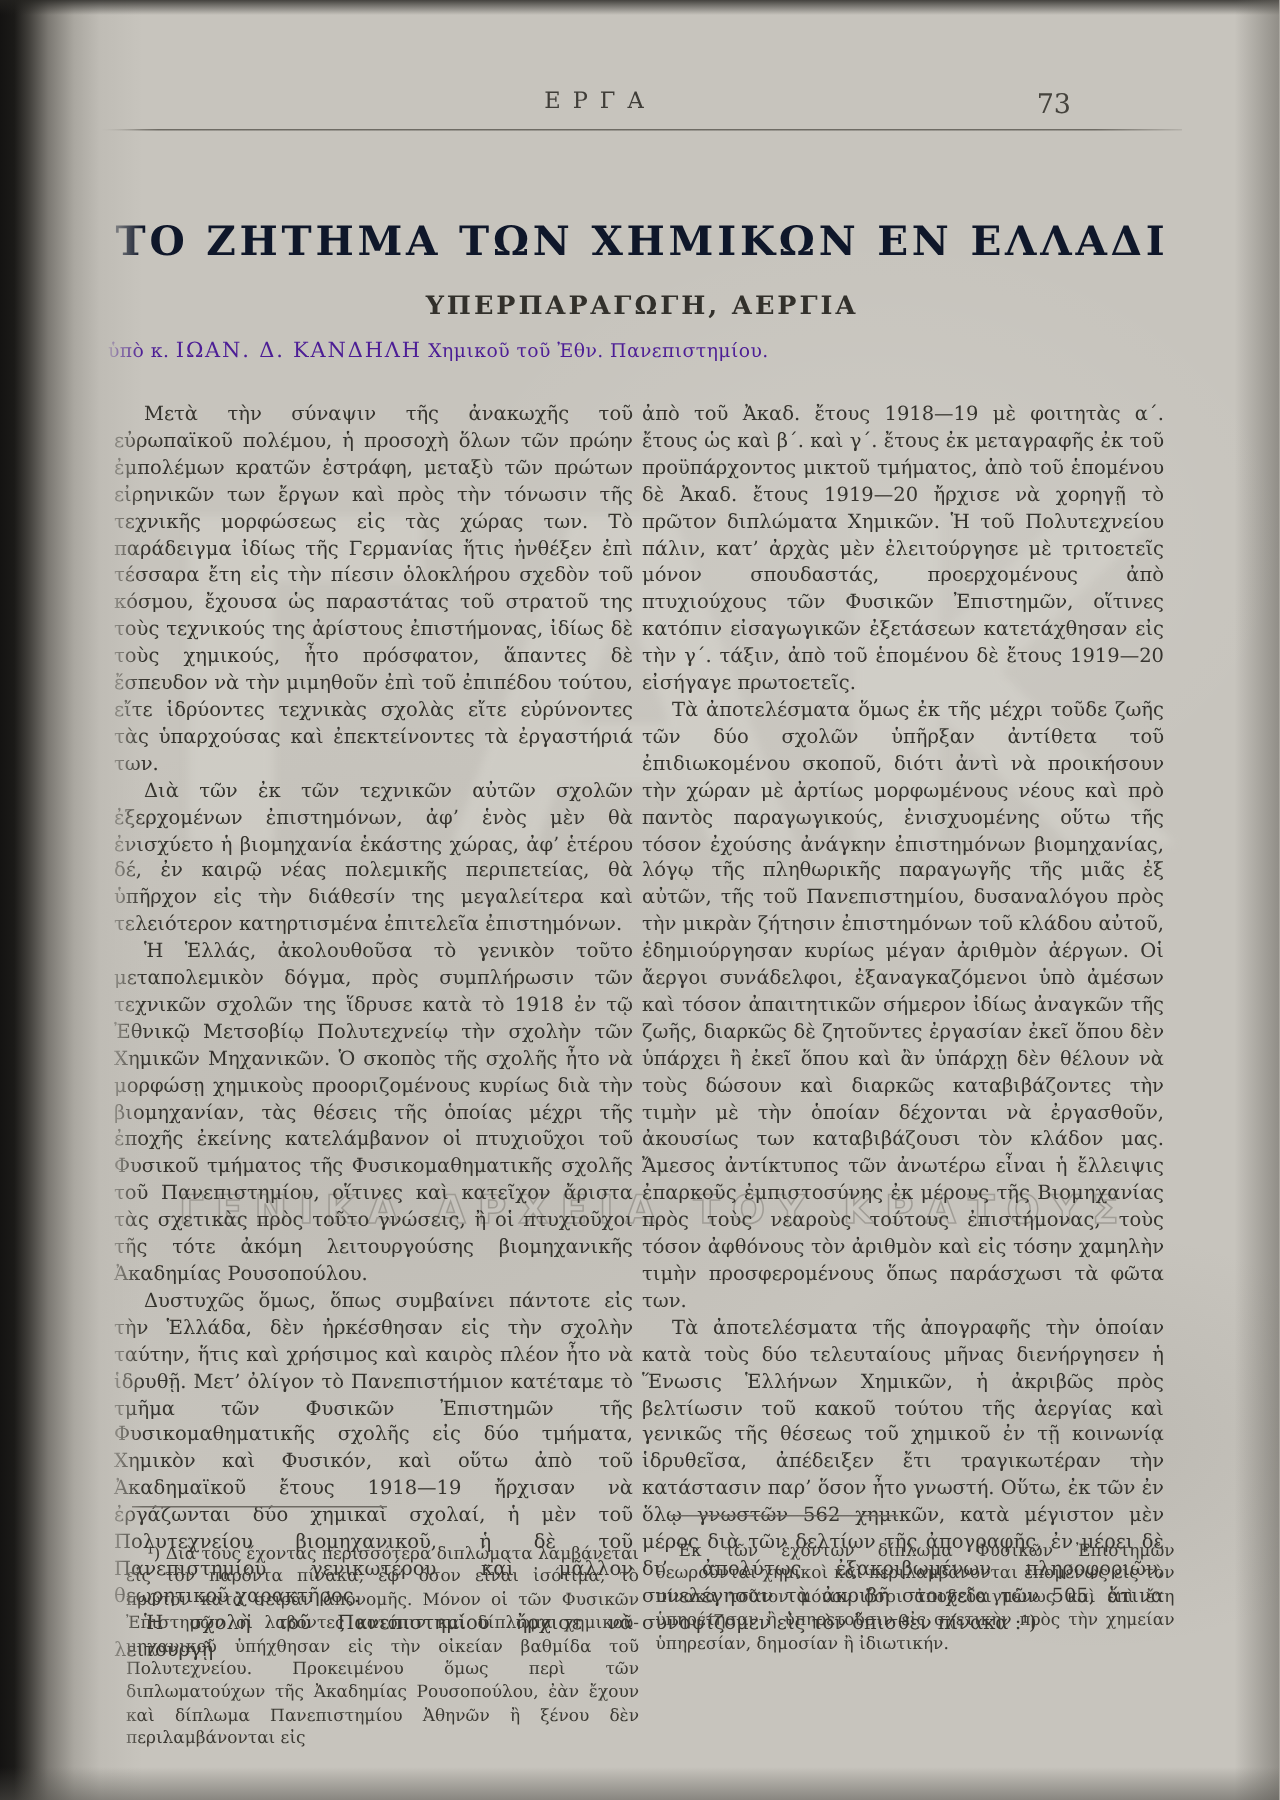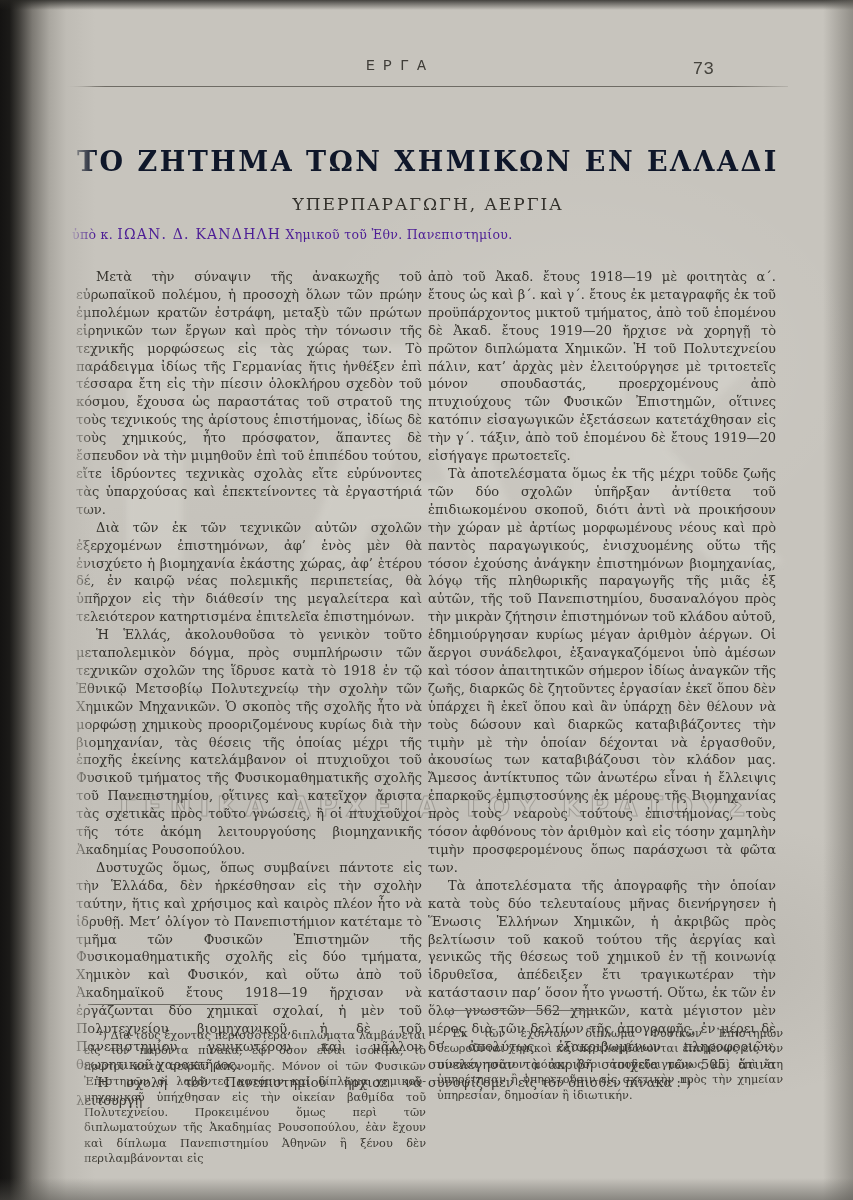--- a/index.html
+++ b/index.html
@@ -40,34 +40,34 @@
   .wm{
     position:absolute;left:60px;right:40px;text-align:center;
     font-family:"DejaVu Sans","Liberation Sans",sans-serif;font-weight:bold;
     color:rgba(210,207,200,0.35);
     -webkit-text-stroke:1px rgba(125,122,114,0.55);
     pointer-events:none;
   }
   .wm1{top:792px;font-size:26px;letter-spacing:8px;}
   .wm2{top:820px;font-size:23px;letter-spacing:10px;}
 
-  .running-header{position:absolute;left:72px;top:58px;width:712px;height:24px;color:#44423c;font-family:Liberation Mono, monospace;}
+  .running-header{position:absolute;left:72px;top:58px;width:712px;height:24px;color:#44423c;}
   .journal-title{position:absolute;left:228px;width:200px;text-align:center;
     font-size:15px;letter-spacing:8px;color:#3f3d38;}
   .page-number{position:absolute;right:70px;top:1px;font-size:18px;color:#45433d;}
   .header-rule{position:absolute;left:62px;top:86px;width:726px;height:1px;
     background:linear-gradient(to right, rgba(110,107,100,0), #6e6b64 6%, #6e6b64 92%, rgba(110,107,100,0.2));}
 
   .article-title{
     position:absolute;left:72px;top:146px;width:712px;margin:0;text-align:center;
     font-size:27px;font-weight:bold;letter-spacing:2.5px;color:#0f172a;
   }
   .article-subtitle{
     position:absolute;left:72px;top:194px;width:712px;margin:0;text-align:center;
-    font-size:17px;font-weight:normal;letter-spacing:2px;color:#32302b;
+    font-size:17px;font-weight:bold;letter-spacing:2px;color:#32302b;
   }
   .byline{
     position:absolute;left:72px;top:226px;width:712px;text-align:left;
     font-size:12.5px;color:#4c1d95;letter-spacing:.3px;
   }
   .byline .author{font-size:14px;letter-spacing:1.2px;}
 
   .col{position:absolute;top:268px;color:#35332d;font-size:13px;line-height:17.9px;
     text-align:justify;}
   .col-left{left:76px;width:346px;}

